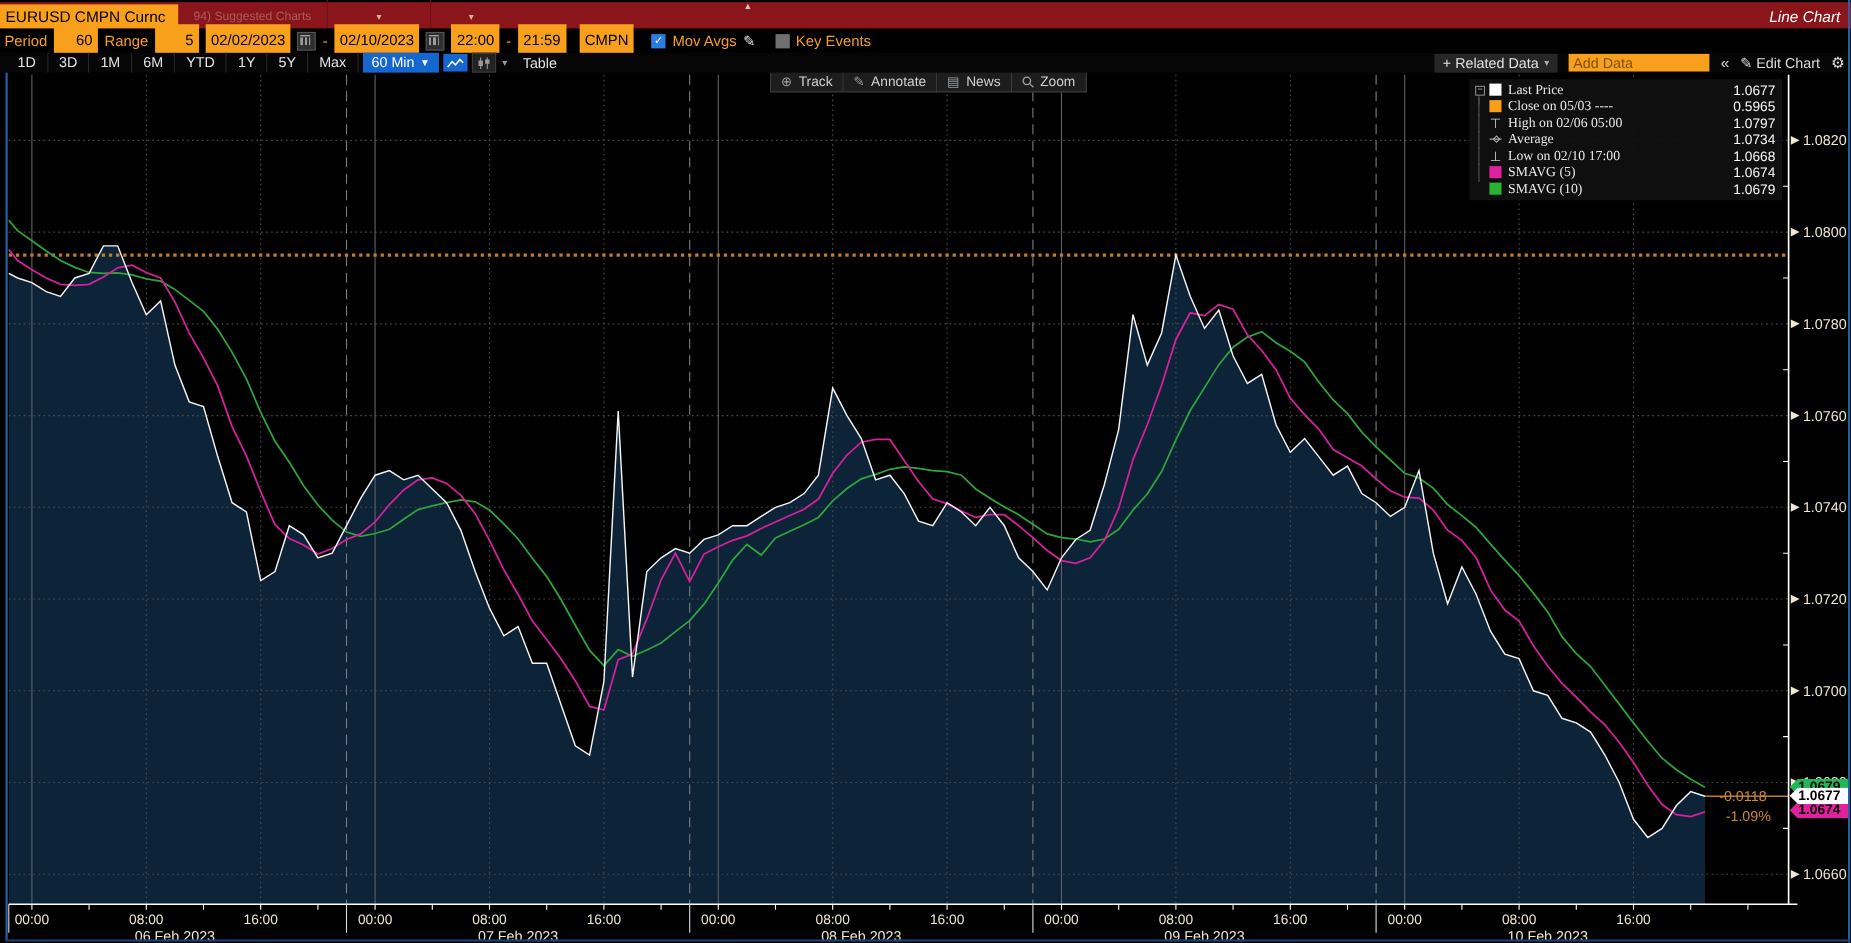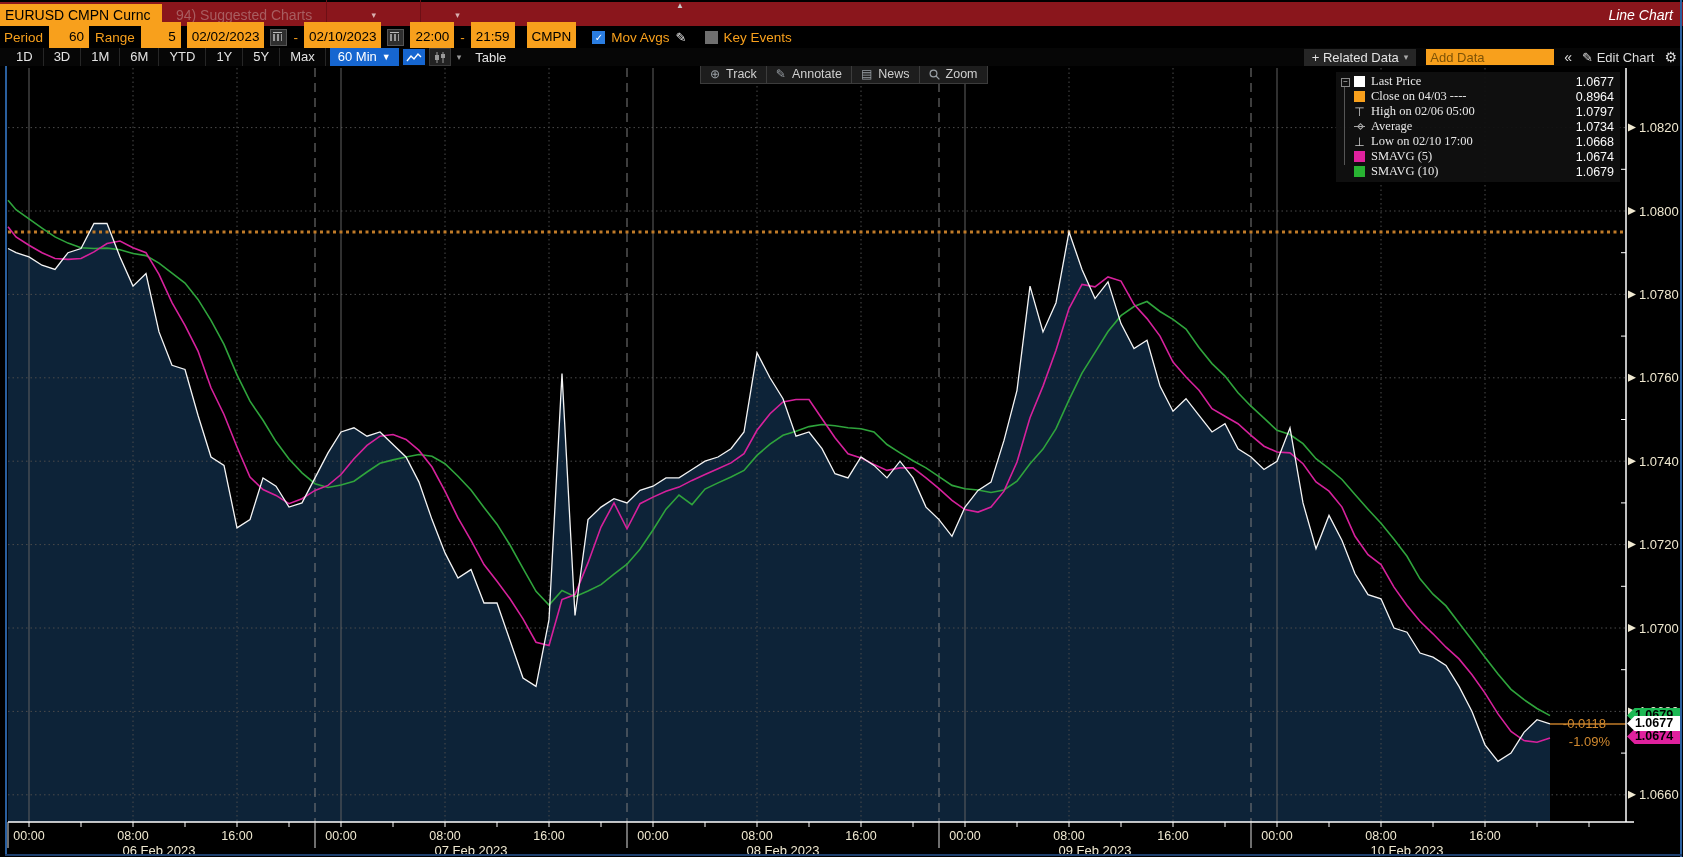--- a/index.html
+++ b/index.html
@@ -3,21 +3,21 @@
 <meta charset="utf-8">
 <style>
   html,body{margin:0;padding:0;background:#000;width:1683px;height:857px;overflow:hidden;
     font-family:"Liberation Sans",sans-serif;-webkit-font-smoothing:antialiased;}
   #stage{position:relative;width:1683px;height:857px;background:#000;}
   
   #titlebar{position:absolute;left:0;top:0;width:1683px;height:24px;background:#8a161c;
     border-top:2px solid #000;display:flex;align-items:flex-end;z-index:5;}
   #ticker-box{background:#f8a01c;color:#000;font-size:14px;line-height:22px;padding:0 5px;
     width:152px;white-space:nowrap;overflow:hidden;}
-  #suggested{color:#a85d60;font-size:14px;line-height:22px;padding:0 14px;white-space:nowrap;}
+  #suggested{color:#a85d60;font-size:11px;line-height:22px;padding:0 14px;white-space:nowrap;}
   .redmenu{color:#fff;font-size:14px;line-height:22px;padding:0 12px;border-left:1px solid #6d0f15;
     white-space:nowrap;display:flex;align-items:center;gap:6px;flex-direction:column;}
   .redmenu .caret{color:#d8b0b0;font-size:9px;}
   #chart-title{margin-left:auto;color:#fff;font-size:14px;line-height:22px;padding:0 10px;font-style:italic;}
   #top-grip{position:absolute;left:676px;top:1px;color:#c9c9c9;font-size:8px;z-index:6;}
   
   #row2{position:absolute;left:0;top:26px;width:1683px;height:22px;background:#000;display:flex;
     align-items:center;gap:6px;padding-left:4px;z-index:5;font-size:13.5px;}
   .olabel{color:#f8a01c;}
   .obox{background:#f8a01c;color:#000;padding:7px 5px;line-height:16px;white-space:nowrap;}
@@ -323,22 +323,22 @@
   <div id="legend">
       <div class="lrow">
         <span class="ltree"><span class="lbox">−</span></span>
         <span class="lsw" style="background: rgb(255, 255, 255); width: 11px; height: 11px;"></span>
         <span class="llabel">Last Price</span>
         <span class="lval">1.0677</span>
       </div>
       <div class="lrow">
         <span class="ltree"></span>
         <span class="lsw" style="background: rgb(248, 160, 28); width: 11px; height: 11px;"></span>
-        <span class="llabel">Close on 04/03 ----</span>
-        <span class="lval">0.8964</span>
+        <span class="llabel">Close on 05/03 ----</span>
+        <span class="lval">0.5965</span>
       </div>
       <div class="lrow">
         <span class="ltree"></span>
         <span class="lsw" style="color: rgb(204, 204, 204);">⊤</span>
         <span class="llabel">High on 02/06 05:00</span>
         <span class="lval">1.0797</span>
       </div>
       <div class="lrow">
         <span class="ltree"></span>
         <span class="lsw">

